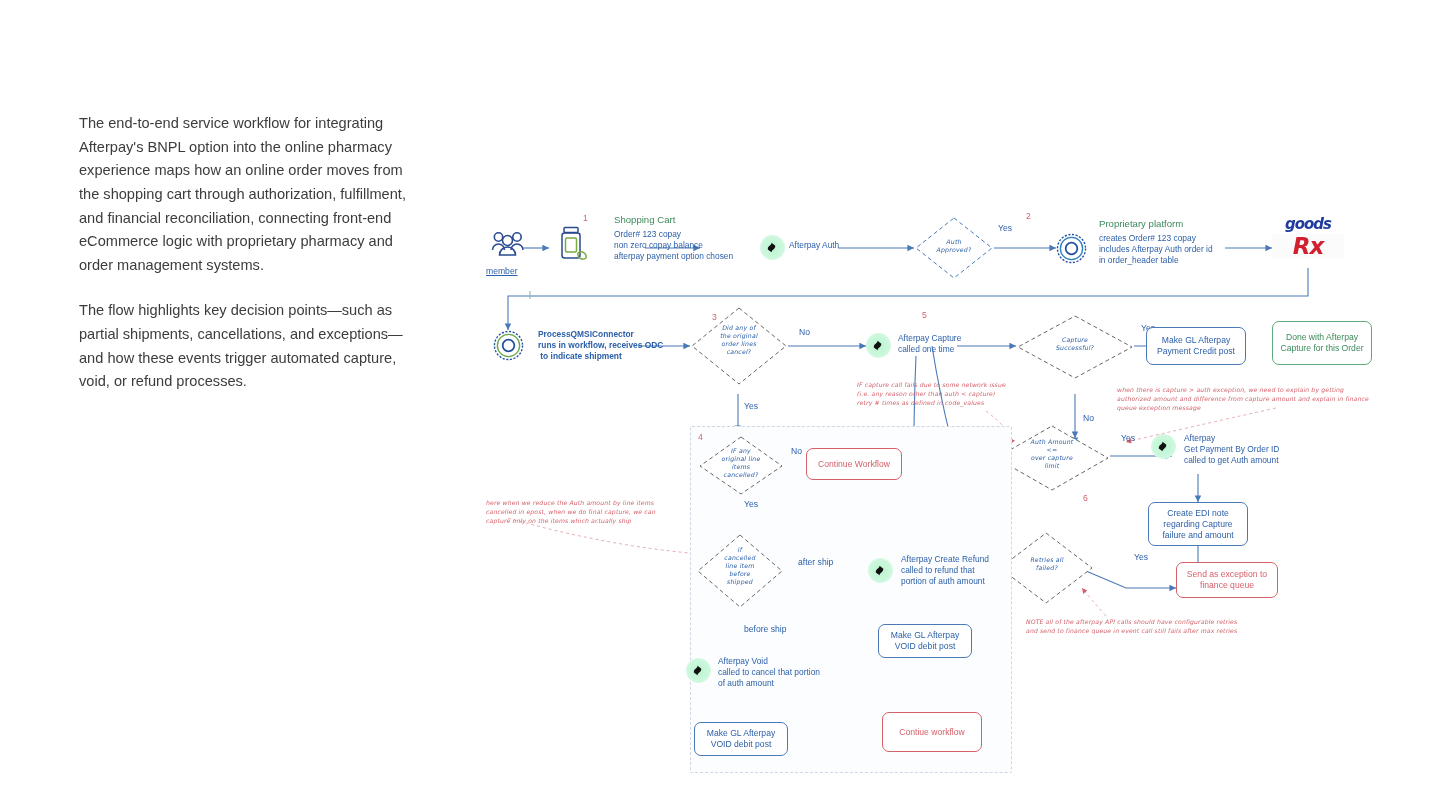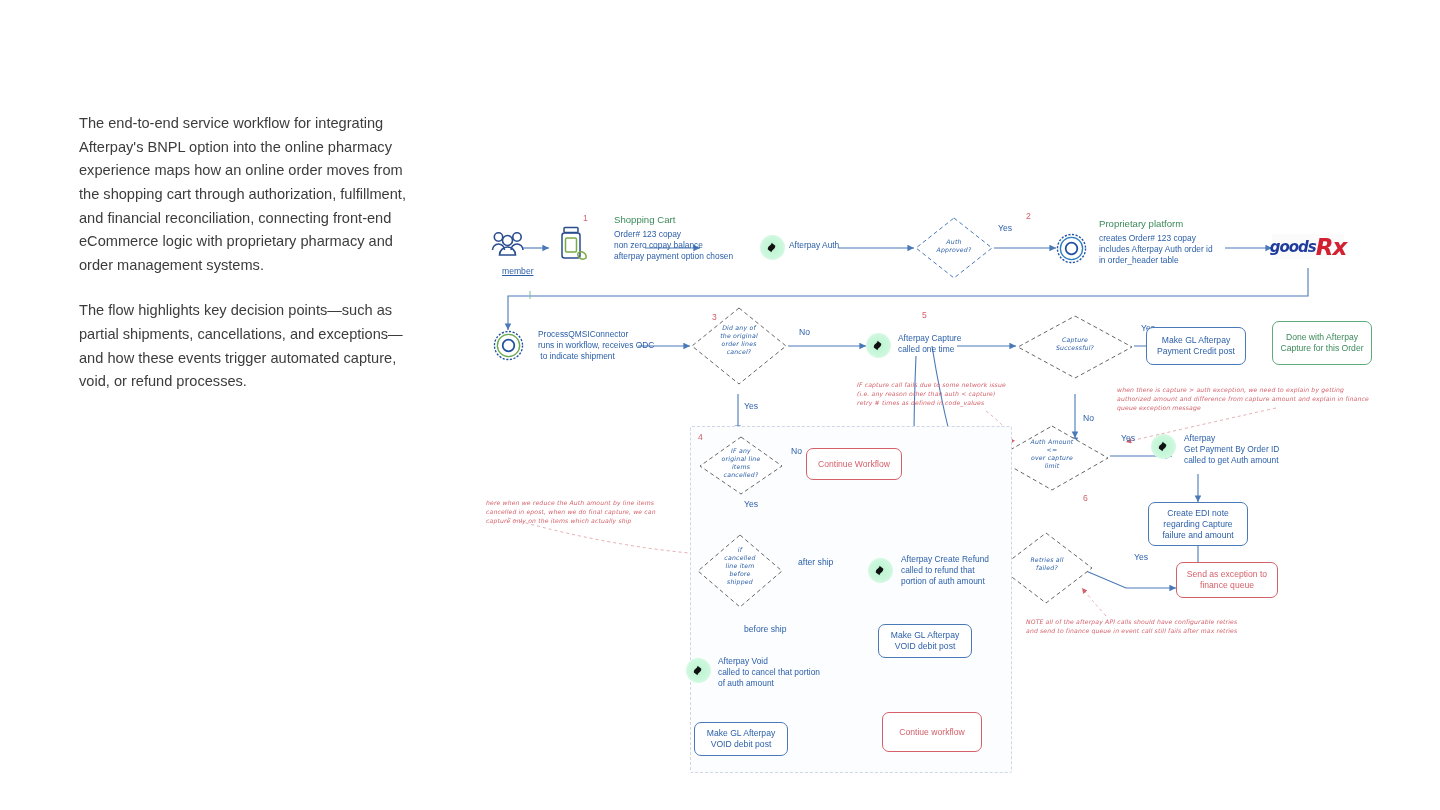--- a/index.html
+++ b/index.html
@@ -62,23 +62,23 @@
     display:flex;align-items:center;justify-content:center;
   }
   .ap svg{position:static;}
 
   
   .gear{position:absolute;width:31px;height:31px;}
 
   
   .grx{
     position:absolute;width:72px;height:25px;background:#fbfbfb;
-    display:flex;align-items:center;justify-content:center;
+    display:flex;align-items:center;justify-content:flex-end;
     font-family:"DejaVu Sans",sans-serif;font-weight:bold;font-size:15px;
-    color:#1f3b9e;font-style:italic;letter-spacing:-1px;
+    color:#1f3b9e;font-style:italic;letter-spacing:-1px;flex-direction:column;
   }
   .grx .rx{color:#d32030;font-size:23px;}
 
   
   .panel{
     position:absolute;border:1px dashed #cfd6e4;background:#fcfdff;border-radius:2px;
   }
 </style>
 </head>
 <body>
@@ -173,21 +173,21 @@
           <g fill="none" stroke="#2b4c8f" stroke-width="1.6">
             <circle cx="8.5" cy="9" r="4.2"></circle>
             <path d="M2.5,22 a6,6 0 0 1 12,0"></path>
             <circle cx="27" cy="9" r="4.2"></circle>
             <path d="M21,22 a6,6 0 0 1 12,0"></path>
             <circle cx="17.5" cy="12.5" r="5"></circle>
             <path d="M9.5,27 a8,8 0 0 1 16,0 z"></path>
           </g>
         </svg>
       </div>
-      <div class="lbl" style="left:16px;top:70px;text-decoration:underline;">member</div>
+      <div class="lbl" style="left:0px;top:70px;text-decoration:underline;">member</div>
 
       <div class="num" style="left:97px;top:17px;">1</div>
 
       <div class="node" style="left:72px;top:30px;">
         <svg width="34" height="36" viewBox="0 0 34 36">
           <g fill="none" stroke="#2b4c8f" stroke-width="1.5">
             <rect x="6" y="1.5" width="14" height="5" rx="1"></rect>
             <rect x="4" y="7" width="18" height="25" rx="2.5"></rect>
             <rect x="7.5" y="12" width="11" height="14" rx="1.5" stroke="#7aaa45"></rect>
             <path d="M20,27 a5,5 0 0 1 8,5 a5,5 0 0 1 -8,-5 z" stroke="#7aaa45"></path>
@@ -240,21 +240,21 @@
 
       <div class="gear" style="left:7px;top:134px;">
         <svg width="31" height="31" viewBox="0 0 32 32">
           <g stroke="#1f4fa0" stroke-width="1.4" fill="none">
             <circle cx="16" cy="16" r="14.5" stroke-dasharray="2.2,1.6"></circle>
             <circle cx="16" cy="16" r="11.5" stroke="#6aa84f"></circle>
             <circle cx="16" cy="16" r="6" stroke="#1f4fa0" stroke-width="1.8"></circle>
           </g>
         </svg>
       </div>
-      <div class="txt" style="left:52px;top:133px;">ProcessQMSIConnector
+      <div class="txt" style="left:52px;top:133px;font-weight:bold;">ProcessQMSIConnector
 runs in workflow, receives ODC
  to indicate shipment</div>
 
       <div class="num" style="left:226px;top:116px;">3</div>
 
       <div class="node" style="left:204px;top:110px;">
         <svg width="98" height="80">
             <path d="M49,2 L96,40 L49,78 L2,40 z" fill="#fff" stroke="#555" stroke-width="0.9" stroke-dasharray="4,3"></path>
           </svg>
       </div>

